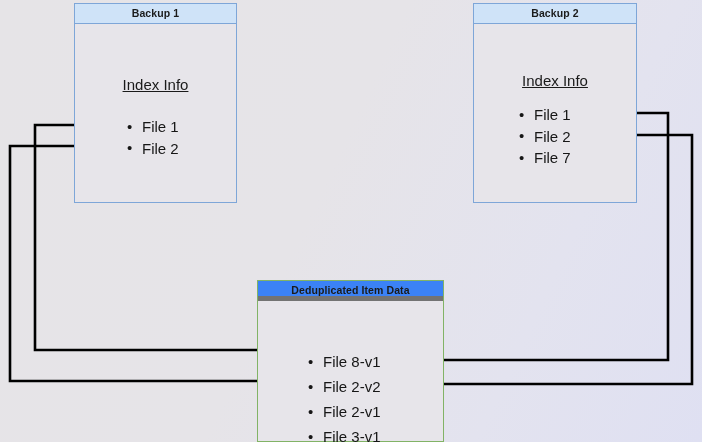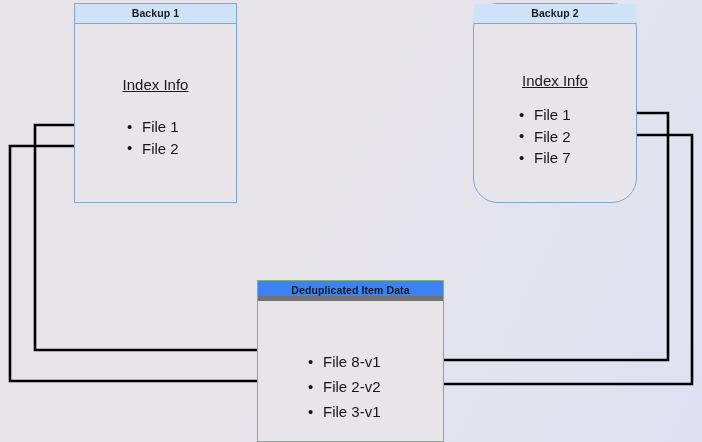--- a/index.html
+++ b/index.html
@@ -122,36 +122,37 @@
     <div class="node-header">Backup 1</div>
     <div class="node-body">
       <div class="index-label" style="top:52px;">Index Info</div>
       <ul class="file-list" style="left:52px; top:92px;">
         <li>File 1</li>
         <li>File 2</li>
       </ul>
     </div>
   </div>
 
-  <div class="node" style="left:473px; top:3px; width:164px; height:200px;border-radius:25px;">
+  <div class="node" style="left:473px; top:3px; width:164px; height:200px;">
     <div class="node-header">Backup 2</div>
     <div class="node-body">
       <div class="index-label" style="top:48px;">Index Info</div>
       <ul class="file-list" style="left:45px; top:80px;">
         <li>File 1</li>
         <li>File 2</li>
         <li>File 7</li>
       </ul>
     </div>
   </div>
 
   <div class="node green" style="left:257px; top:280px; width:187px; height:162px;">
     <div class="node-header">Deduplicated Item Data</div>
     <div class="node-body">
       <ul class="file-list wide" style="left:50px; top:48px;">
         <li>File 8-v1</li>
         <li>File 2-v2</li>
+        <li>File 2-v1</li>
         <li>File 3-v1</li>
       </ul>
     </div>
   </div>
 
 </div>
 
 </body></html>

